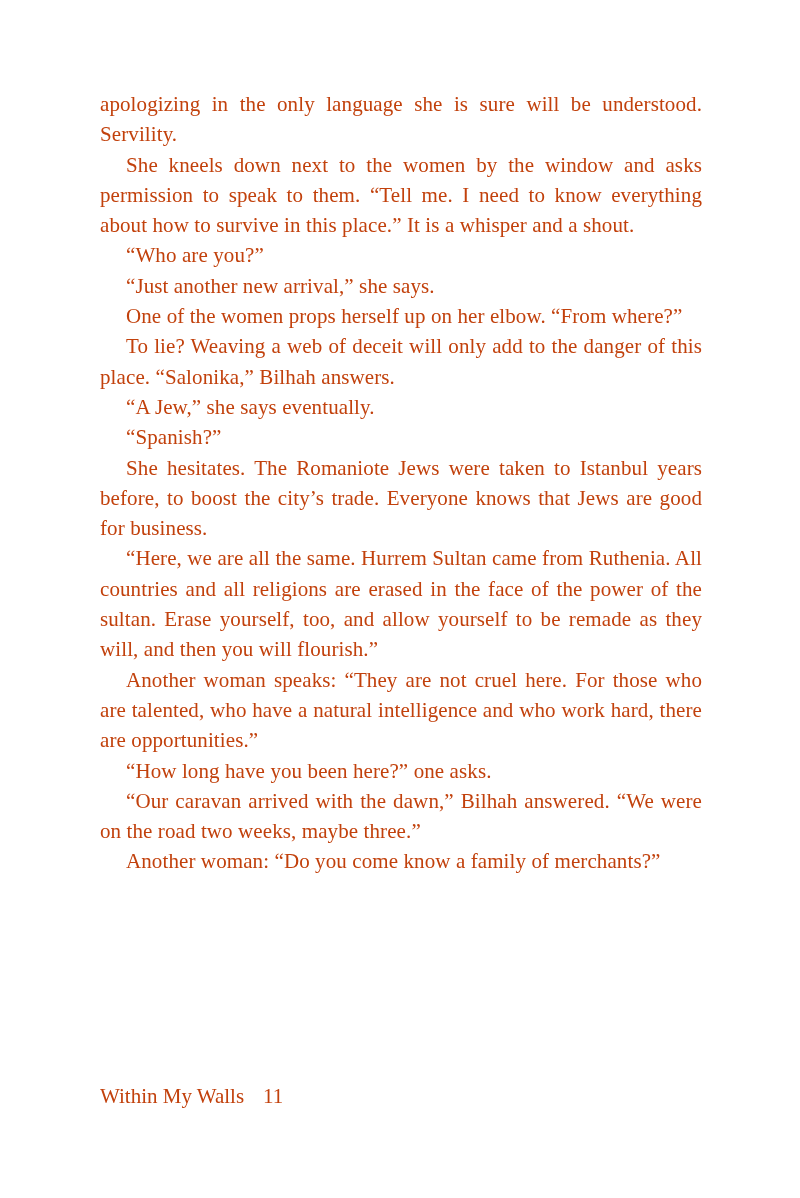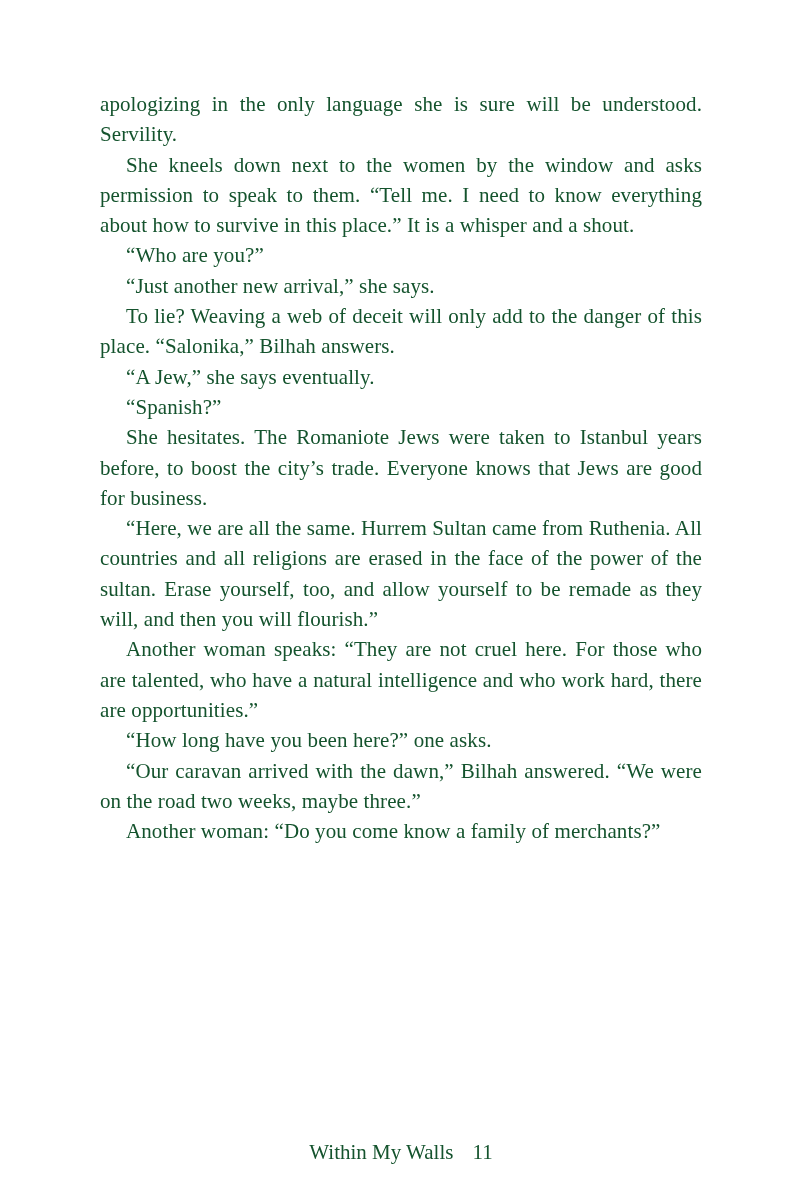--- a/index.html
+++ b/index.html
@@ -6,21 +6,21 @@
     margin: 0;
     padding: 0;
     background: #ffffff;
   }
   .book-page {
     position: relative;
     width: 800px;
     height: 1198px;
     background: #ffffff;
     font-family: "Liberation Serif", "DejaVu Serif", serif;
-    color: #14532d;
+    color: #c2410c;
     overflow: hidden;
   }
   .text-block {
     position: absolute;
     left: 100px;
     top: 89px;
     width: 602px;
     font-size: 21px;
     line-height: 30.3px;
     text-align: justify;
@@ -29,40 +29,41 @@
   .text-block p {
     margin: 0;
     padding: 0;
   }
   .text-block p.indent {
     text-indent: 26px;
   }
   .page-footer {
     position: absolute;
     left: 100px;
-    top: 1137px;
+    top: 1081px;
     width: 602px;
-    text-align: center;
+    text-align: left;
     font-size: 21px;
     line-height: 30px;
   }
   .page-number {
     margin-left: 19px;
   }
 </style>
 </head>
 <body>
 
 <div class="book-page">
 
   <div class="text-block">
     <p>apologizing in the only language she is sure will be understood. Servility.</p>
     <p class="indent">She kneels down next to the women by the window and asks permission to speak to them. “Tell me. I need to know everything about how to survive in this place.” It is a whisper and a shout.</p>
     <p class="indent">“Who are you?”</p>
     <p class="indent">“Just another new arrival,” she says.</p>
+    <p class="indent">One of the women props herself up on her elbow. “From where?”</p>
     <p class="indent">To lie? Weaving a web of deceit will only add to the danger of this place. “Salonika,” Bilhah answers.</p>
     <p class="indent">“A Jew,” she says eventually.</p>
     <p class="indent">“Spanish?”</p>
     <p class="indent">She hesitates. The Romaniote Jews were taken to Istanbul years before, to boost the city’s trade. Everyone knows that Jews are good for business.</p>
     <p class="indent">“Here, we are all the same. Hurrem Sultan came from Ruthenia. All countries and all religions are erased in the face of the power of the sultan. Erase yourself, too, and allow yourself to be remade as they will, and then you will flourish.”</p>
     <p class="indent">Another woman speaks: “They are not cruel here. For those who are talented, who have a natural intelligence and who work hard, there are opportunities.”</p>
     <p class="indent">“How long have you been here?” one asks.</p>
     <p class="indent">“Our caravan arrived with the dawn,” Bilhah answered. “We were on the road two weeks, maybe three.”</p>
     <p class="indent">Another woman: “Do you come know a family of merchants?”</p>
   </div>

